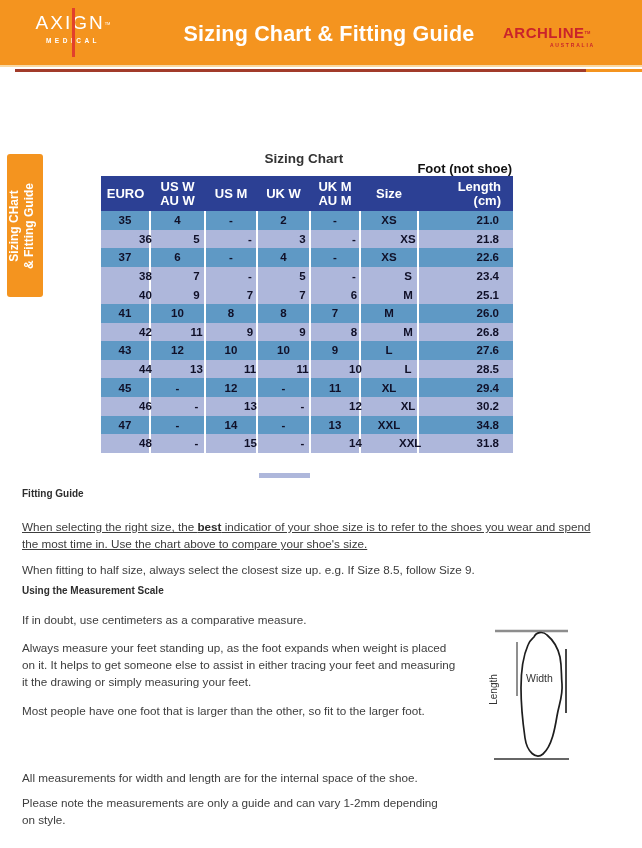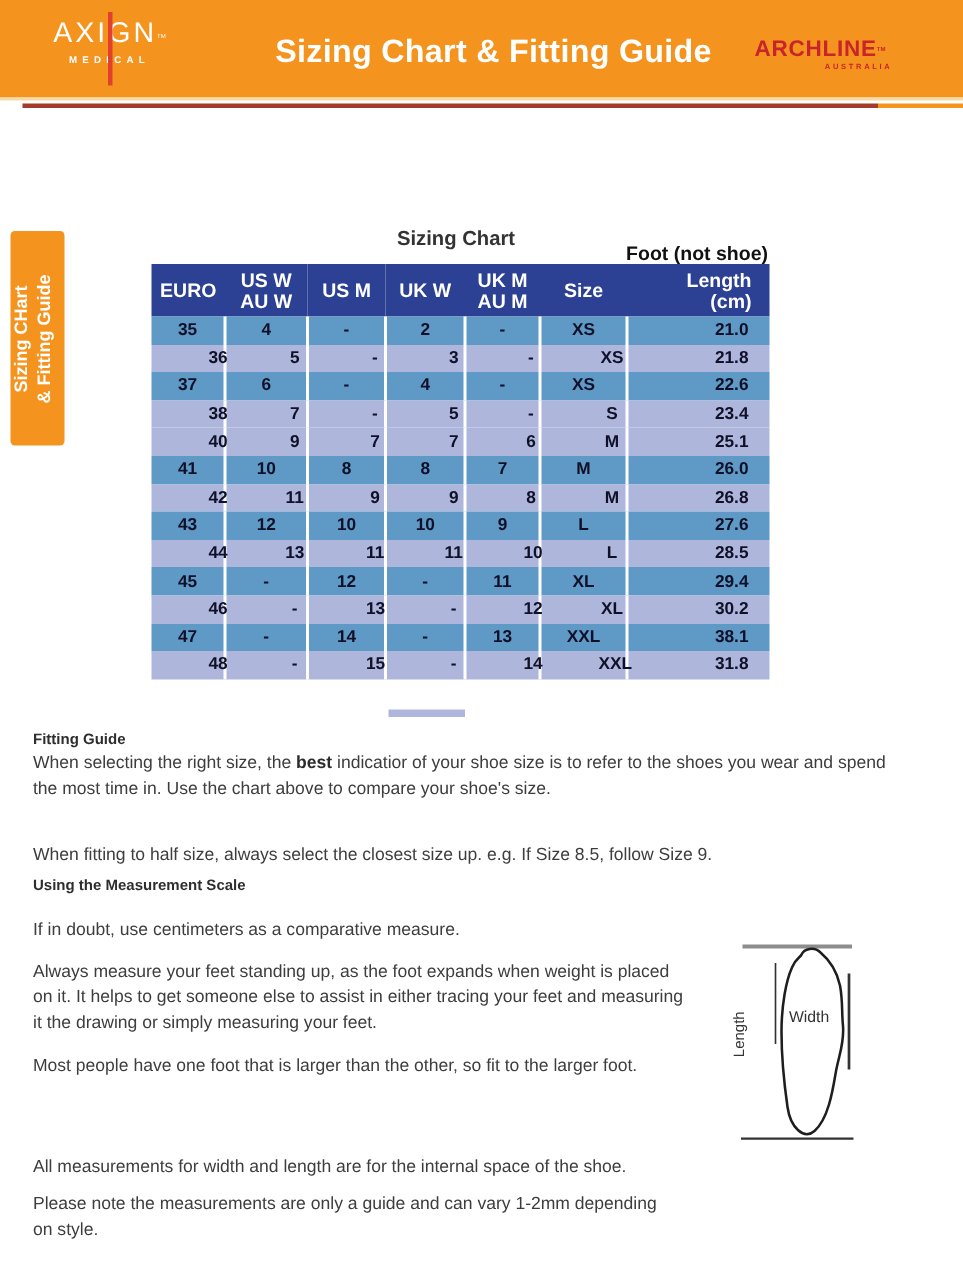--- a/index.html
+++ b/index.html
@@ -44,21 +44,21 @@
   .size-table td{height:18.6px;padding:0;text-align:center;font-size:11.5px;font-weight:bold;color:var(--cell-text);
     background:var(--row-blue);border-right:2px solid #fff;}
   .size-table td:last-child{border-right:none;text-align:right;padding-right:14px;}
   .size-table tr.alt td{background:var(--row-periwinkle);padding-left:38px;}
   .table-quirk{position:absolute;left:259px;top:473px;width:51px;height:5px;background:var(--row-periwinkle);}
 
   
   .doc-heading{position:absolute;left:22px;width:600px;text-align:left;font-size:10px;font-weight:bold;color:var(--heading-text);}
   .doc-p{position:absolute;left:22px;width:615px;font-size:11.7px;line-height:17px;color:var(--body-text);white-space:pre-line;}
   .doc-p b{color:#2b2b2b;}
-  #h-fitting{top:488px;} #p1{top:500px;} #p2{top:561px;}
+  #h-fitting{top:488px;} #p1{top:518px;text-decoration:underline;} #p2{top:561px;}
   #h-using{top:585px;} #p3{top:611px;} #p4{top:639px;width:480px;}
   #p5{top:702px;} #p6{top:769px;} #p7{top:794px;width:500px;}
 
   
   .diagram{position:absolute;left:490px;top:624px;width:92px;height:142px;}
   .diagram svg{display:block;}
   .diag-width-label{position:absolute;left:36px;top:48px;font-size:10.5px;color:#333;}
   .diag-length-label{position:absolute;left:-12px;top:60px;font-size:10px;color:#333;transform:rotate(-90deg);}
 </style>
 </head>
@@ -244,21 +244,21 @@
           <td>XL</td>
           <td>30.2</td>
         </tr>
         <tr class="table-row">
           <td>47</td>
           <td>-</td>
           <td>14</td>
           <td>-</td>
           <td>13</td>
           <td>XXL</td>
-          <td>38.1</td>
+          <td>34.8</td>
         </tr>
         <tr class="table-row alt">
           <td>48</td>
           <td>-</td>
           <td>15</td>
           <td>-</td>
           <td>14</td>
           <td>XXL</td>
           <td>31.8</td>
         </tr>

